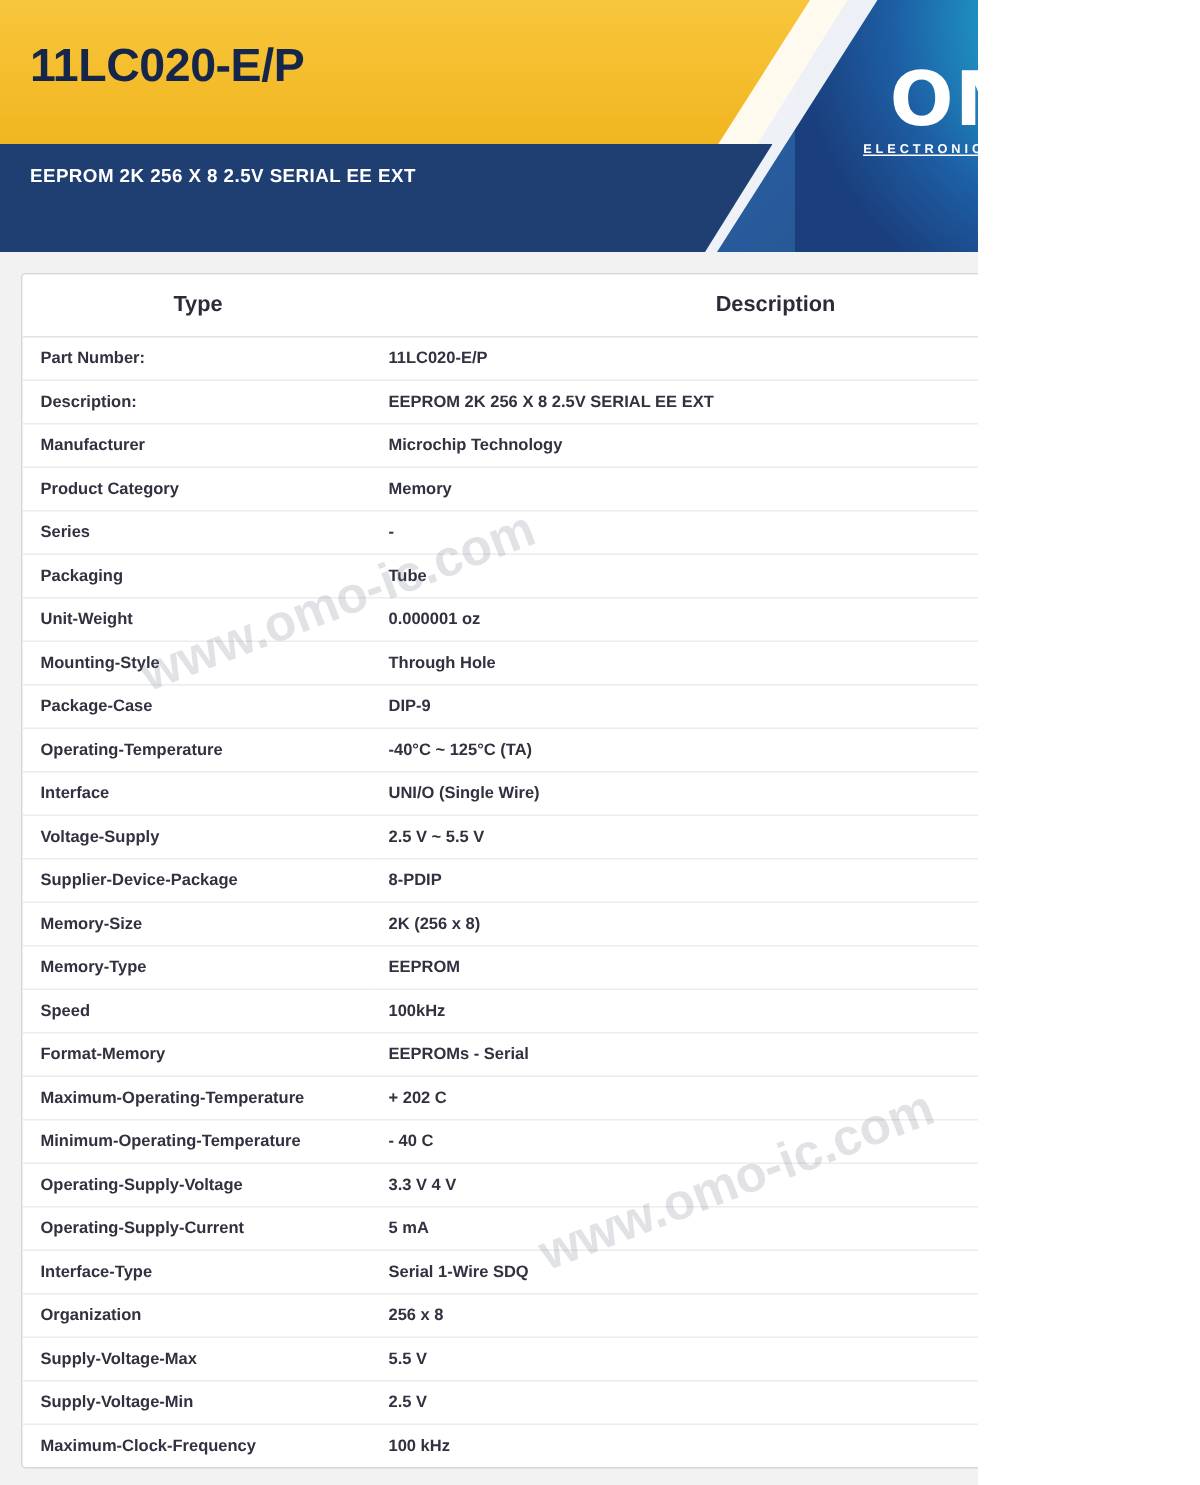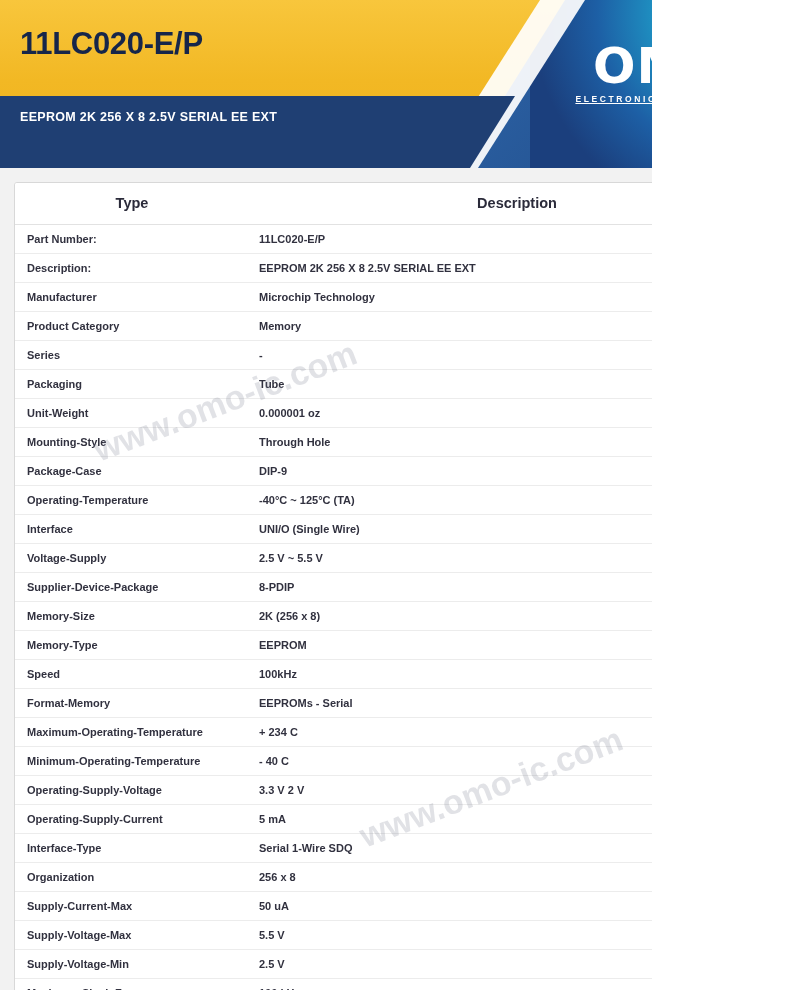--- a/index.html
+++ b/index.html
@@ -248,45 +248,41 @@
           <tr>
             <td class="key">Speed</td>
             <td class="val">100kHz</td>
           </tr>
           <tr>
             <td class="key">Format-Memory</td>
             <td class="val">EEPROMs - Serial</td>
           </tr>
           <tr>
             <td class="key">Maximum-Operating-Temperature</td>
-            <td class="val">+ 234 C</td>
+            <td class="val">+ 202 C</td>
           </tr>
           <tr>
             <td class="key">Minimum-Operating-Temperature</td>
             <td class="val">- 40 C</td>
           </tr>
           <tr>
             <td class="key">Operating-Supply-Voltage</td>
-            <td class="val">3.3 V 2 V</td>
+            <td class="val">3.3 V 4 V</td>
           </tr>
           <tr>
             <td class="key">Operating-Supply-Current</td>
             <td class="val">5 mA</td>
           </tr>
           <tr>
             <td class="key">Interface-Type</td>
             <td class="val">Serial 1-Wire SDQ</td>
           </tr>
           <tr>
             <td class="key">Organization</td>
             <td class="val">256 x 8</td>
-          </tr>
-          <tr>
-            <td class="key">Supply-Current-Max</td>
-            <td class="val">50 uA</td>
           </tr>
           <tr>
             <td class="key">Supply-Voltage-Max</td>
             <td class="val">5.5 V</td>
           </tr>
           <tr>
             <td class="key">Supply-Voltage-Min</td>
             <td class="val">2.5 V</td>
           </tr>
           <tr>

